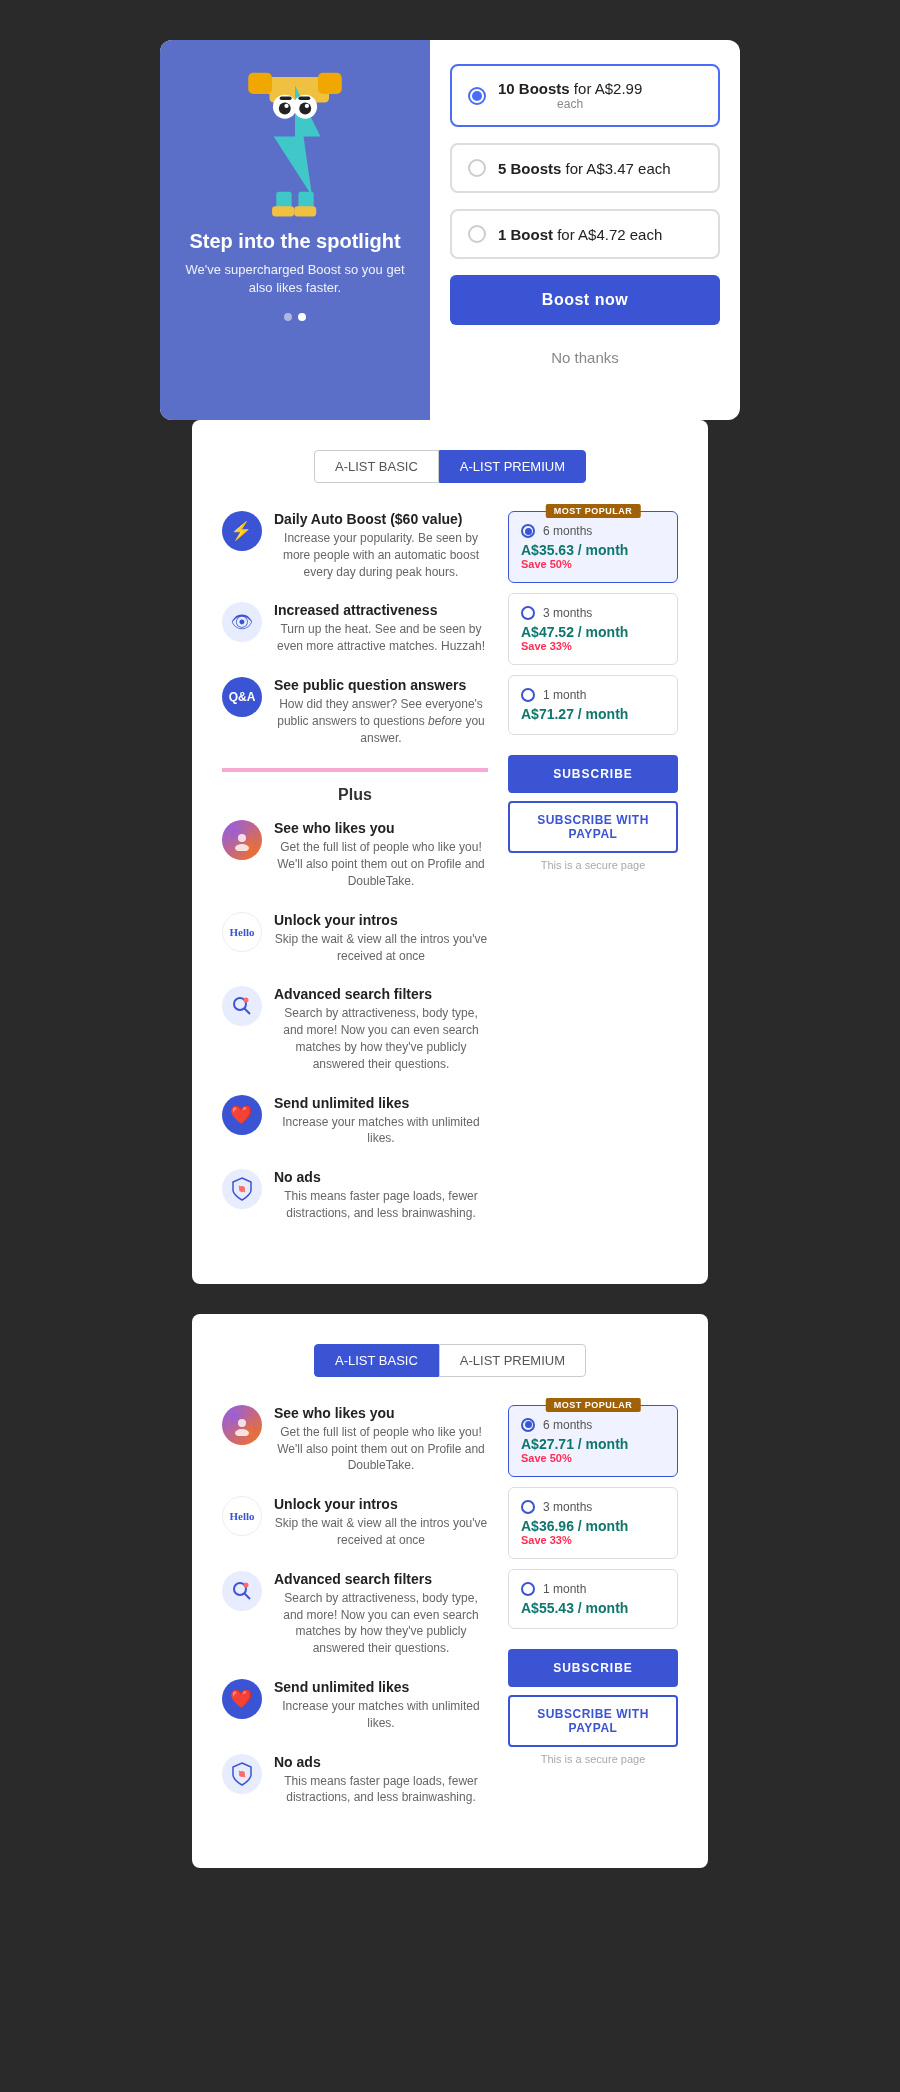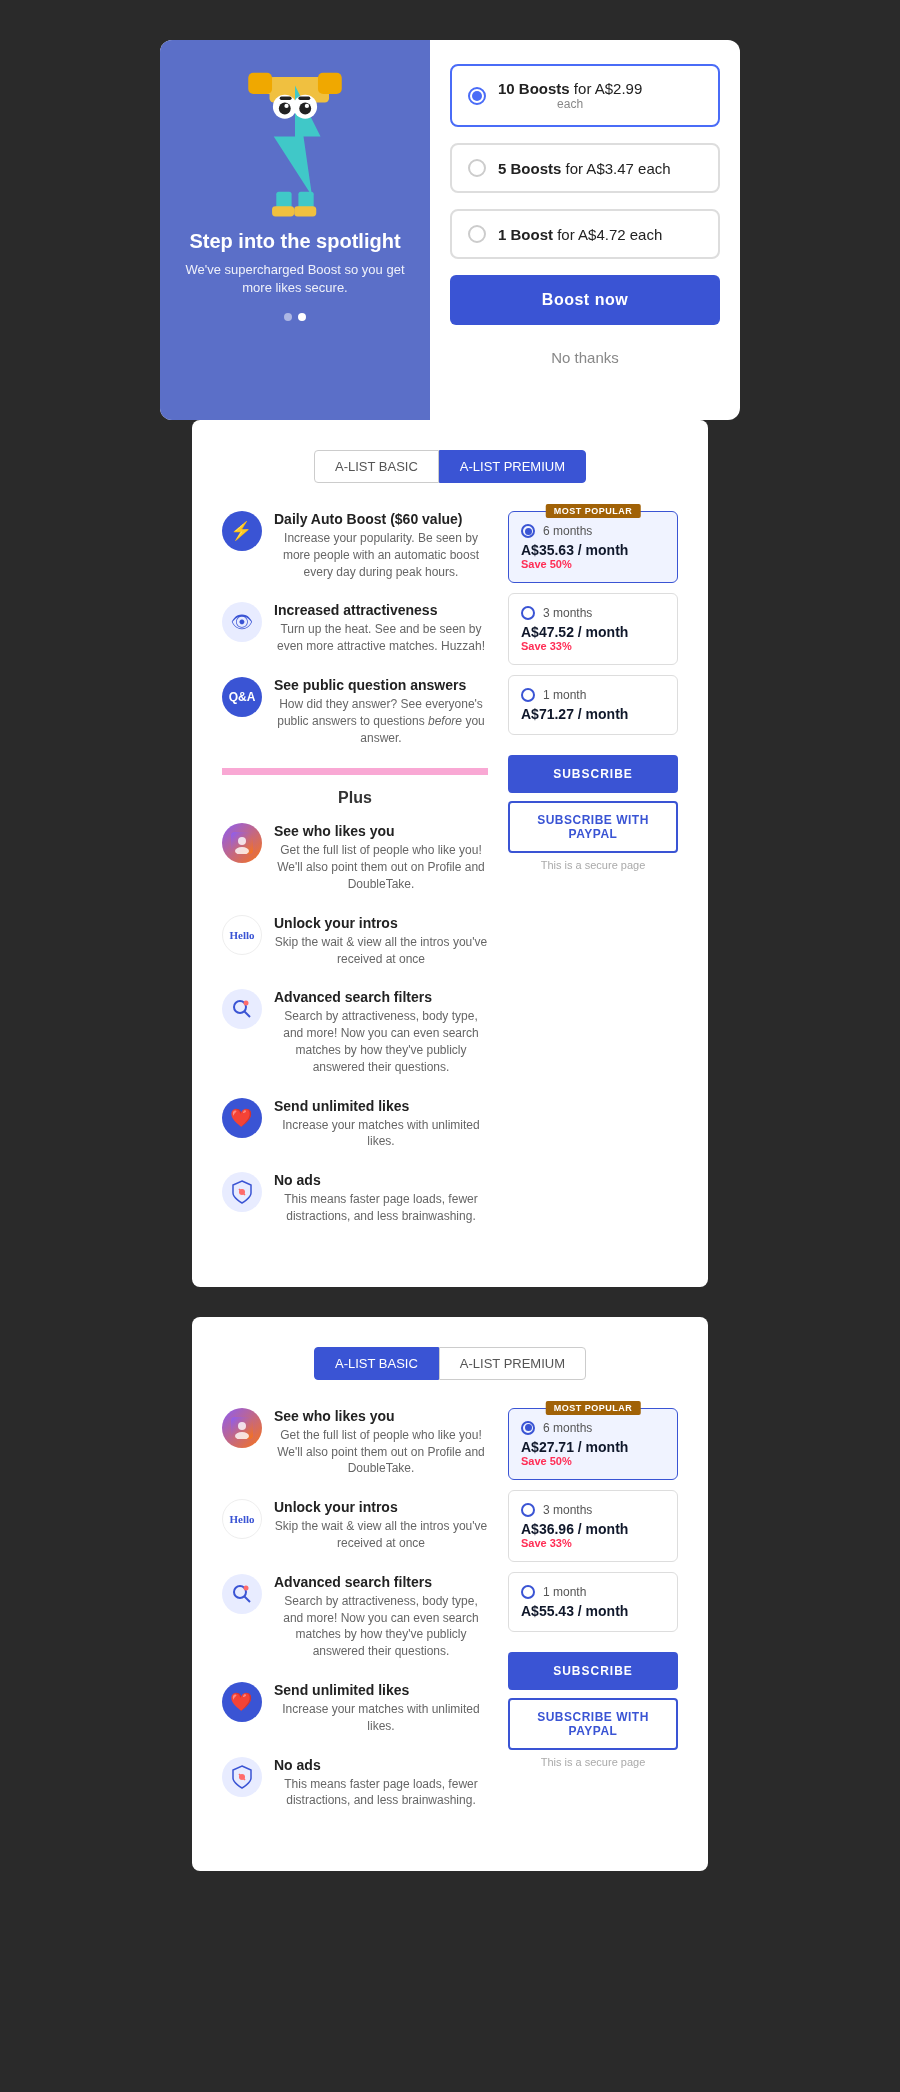--- a/index.html
+++ b/index.html
@@ -267,21 +267,21 @@
       line-height: 1.4;
       text-align: center;
     }
 
     .plus-divider {
       text-align: center;
       font-size: 16px;
       font-weight: 600;
       color: #333;
       margin: 8px 0 16px;
-      border-top: 7px solid #f9a8d4;
+      border-top: 4px solid #f9a8d4;
       padding-top: 14px;
     }
 
     .pricing-column {
       width: 170px;
       flex-shrink: 0;
     }
 
     .pricing-option {
       border: 1px solid #ddd;
@@ -335,21 +335,21 @@
     .pricing-duration .radio-sm-inner {
       width: 7px;
       height: 7px;
       border-radius: 50%;
       background: #3a54d4;
     }
 
     .pricing-amount {
       font-size: 14px;
       font-weight: 700;
-      color: #0f172a;
+      color: #0f766e;
     }
 
     .pricing-save {
       font-size: 11px;
       color: #ff2d55;
       font-weight: 600;
     }
 
     .btn-subscribe {
       background: #3a54d4;
@@ -419,21 +419,21 @@
       <circle cx="112" cy="55" r="14" fill="white"></circle>
       <circle cx="88" cy="57" r="7" fill="#222"></circle>
       <circle cx="112" cy="57" r="7" fill="#222"></circle>
       <circle cx="90" cy="54" r="2.5" fill="white"></circle>
       <circle cx="114" cy="54" r="2.5" fill="white"></circle>
 
       <rect x="82" y="43" width="14" height="4" rx="2" fill="#222"></rect>
       <rect x="104" y="43" width="14" height="4" rx="2" fill="#222"></rect>
     </svg>
     <div class="modal-title">Step into the spotlight</div>
-    <div class="modal-subtitle">We've supercharged Boost so you get more likes secure.</div>
+    <div class="modal-subtitle">We've supercharged Boost so you get also likes faster.</div>
     <div class="modal-dots">
       <div class="dot dot-inactive"></div>
       <div class="dot dot-active"></div>
     </div>
   </div>
   <div class="modal-right">
 
     <div class="boost-option selected">
       <div class="radio-circle selected">
         <div class="radio-inner"></div>

